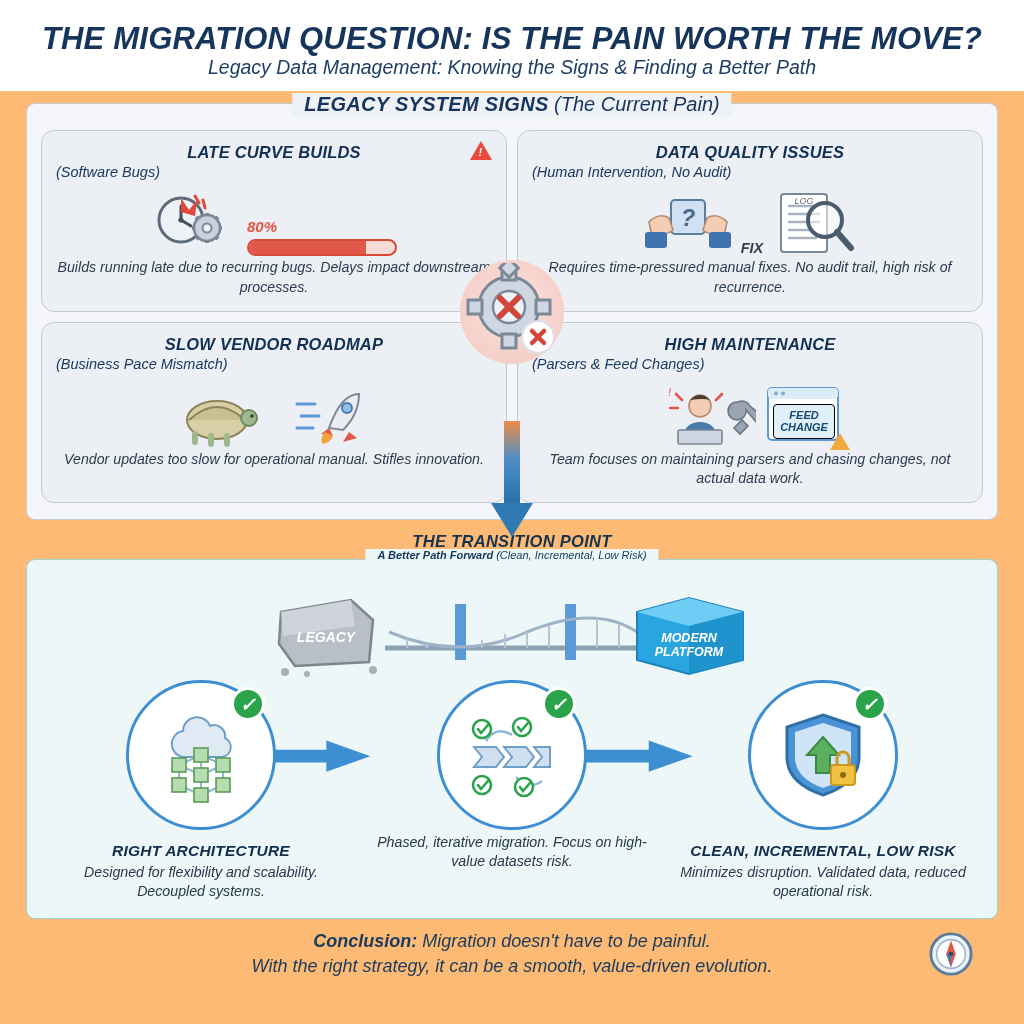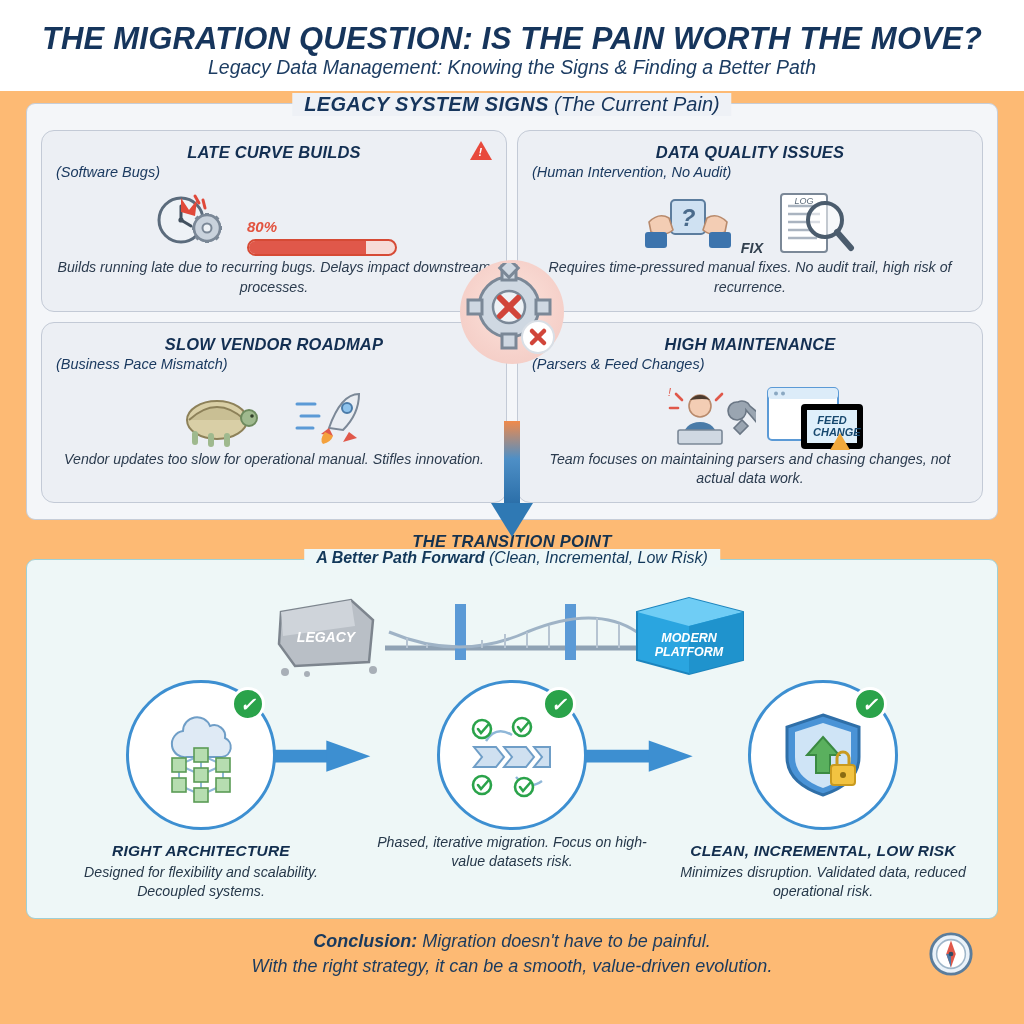--- a/index.html
+++ b/index.html
@@ -116,30 +116,29 @@
     background: #f6dcd8;
     border: 2px solid #d64a35;
     border-radius: 9px;
     overflow: hidden;
   }
   .bar-fill { height: 100%; background: #e0584a; width: 80%; }
 
   .fix-label { font-size: 14.5px; font-weight: bold; color: #33414f; }
   .feed-chip {
     background: #dff0fb;
-    border: 6px solid #000000;
+    border: 1px solid #000000;
     border-radius: 4px;
     font-size: 11px;
     font-weight: bold;
     color: #17496f;
     padding: 4px 6px;
     text-align: center;
     line-height: 1.15;
     width: 62px;
-    margin-left: 28px;
   }
 
   
   .center-gear {
     position: absolute;
     left: 50%; top: 50%;
     transform: translate(-50%, -50%);
     width: 104px; height: 104px;
     border-radius: 50%;
     background: radial-gradient(circle at 50% 45%, #fde4dc 0%, #f6d2cb 60%, #f2c8c0 100%);
@@ -175,21 +174,21 @@
     padding: 26px 16px 16px 16px;
     min-height: 330px;
   }
   .path-tag {
     position: absolute;
     top: -11px; left: 50%;
     transform: translateX(-50%);
     background: #edf7f8;
     padding: 0 12px;
     white-space: nowrap;
-    font-size: 16px;
+    font-size: 11px;
     color: #12385a;
   }
   .bridge-row {
     height: 92px;
     display: flex;
     justify-content: center;
     position: relative;
   }
   .steps {
     position: relative;

